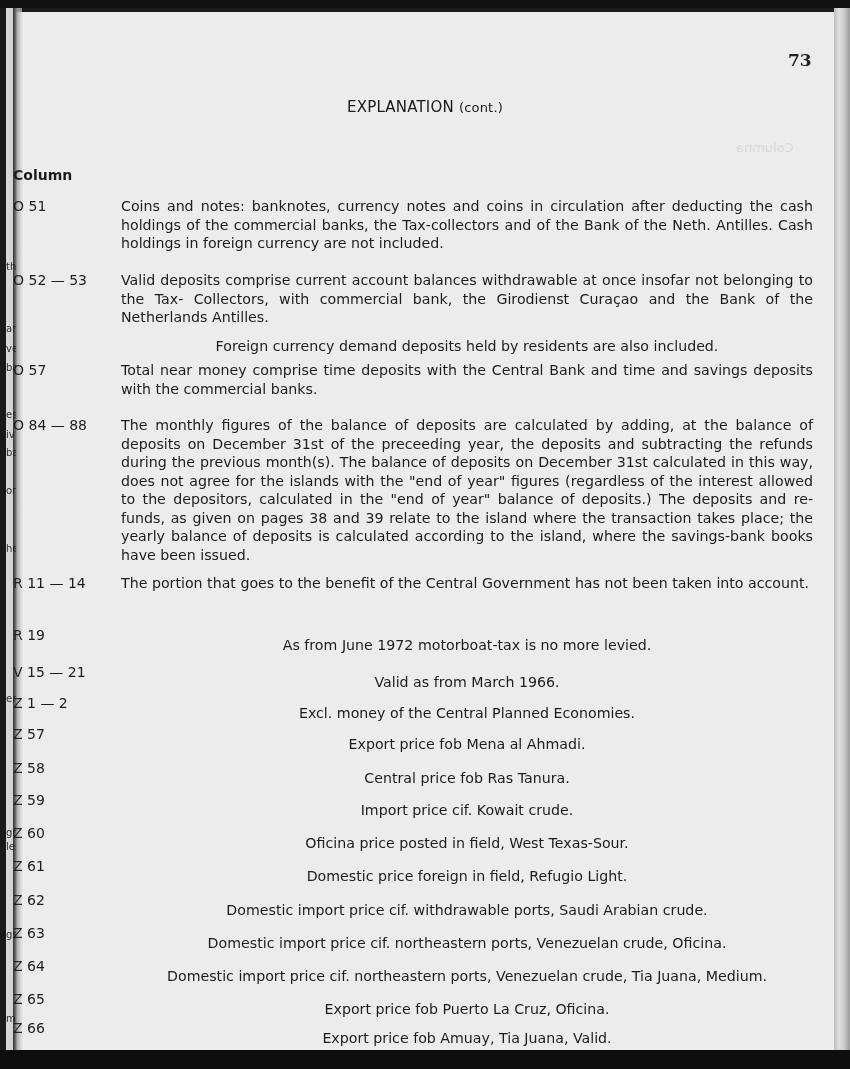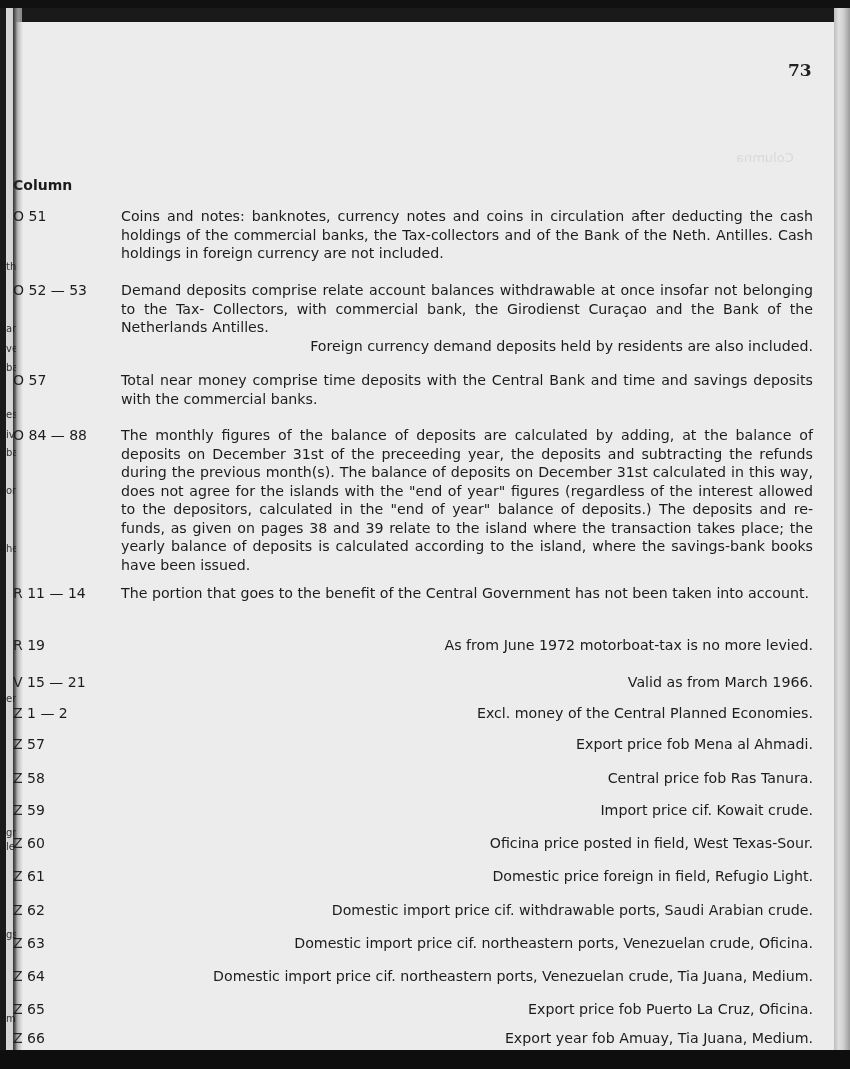--- a/index.html
+++ b/index.html
@@ -43,21 +43,21 @@
       line-height: 10px;
     }
     .spine-shadow {
       position: absolute;
       left: 13px; top: 8px;
       width: 10px; height: 1042px;
       background: linear-gradient(to right, rgba(20,20,20,0.85), rgba(80,80,80,0.3), rgba(200,200,200,0));
     }
     .page {
       position: absolute;
-      left: 16px; top: 22px;
+      left: 16px; top: 12px;
       width: 818px; height: 1040px;
       background: #ececec;
       color: #1c1c1c;
     }
     .page-edge {
       position: absolute;
       left: 834px; top: 8px;
       width: 16px; height: 1042px;
       background: linear-gradient(to right, #bdbdbd 0%, #e0e0e0 30%, #cfcfcf 60%, #9a9a9a 100%);
     }
@@ -111,21 +111,22 @@
       white-space: nowrap;
       font-size: 14px;
     }
     .entry .desc {
       position: absolute;
       left: 105px;
       width: 692px;
       text-align: justify;
     }
     .entry .desc.ragged {
-      text-align: right;
+      text-align: center;
+      margin-top: 10px;
     }
   </style>
 </head>
 <body>
 
 <div class="top-band"></div>
 
 <div class="left-page">
   <div class="left-page-frag" style="top:254px">th</div>
   <div class="left-page-frag" style="top:316px">an</div>
@@ -142,31 +143,35 @@
   <div class="left-page-frag" style="top:922px">gs.</div>
   <div class="left-page-frag" style="top:1006px">m</div>
 </div>
 
 <div class="page">
 
   <div class="bleed" style="left:720px; top:128px;">Columna</div>
 
   <div class="page-number">73</div>
 
+  <div class="page-title">
+    <span>EXPLANATION</span>
+    <span class="sub">(cont.)</span>
+  </div>
 
   <div class="column-heading">Column</div>
 
   <div class="entry" style="top:185px">
     <span class="code">O  51</span>
     <div class="desc">Coins and notes: banknotes, currency notes and coins in circulation after deducting the cash holdings of the commercial banks, the Tax-collectors and of the Bank of the Neth. Antilles. Cash holdings in foreign currency are not included.</div>
   </div>
 
   <div class="entry" style="top:259px">
     <span class="code">O  52 — 53</span>
-    <div class="desc">Demand deposits comprise relate account balances withdrawable at once insofar not belonging to the Tax- Collectors, with commercial bank, the Girodienst Curaçao and the Bank of the Netherlands Antilles.</div>
+    <div class="desc">Valid deposits comprise current account balances withdrawable at once insofar not belonging to the Tax- Collectors, with commercial bank, the Girodienst Curaçao and the Bank of the Netherlands Antilles.</div>
   </div>
   <div class="entry" style="top:315px">
     <div class="desc ragged">Foreign currency demand deposits held by residents are also included.</div>
   </div>
 
   <div class="entry" style="top:349px">
     <span class="code">O  57</span>
     <div class="desc">Total near money comprise time deposits with the Central Bank and time and savings deposits with the commercial banks.</div>
   </div>
 
@@ -235,20 +240,20 @@
     <div class="desc ragged">Domestic import price cif. northeastern ports, Venezuelan crude, Tia Juana, Medium.</div>
   </div>
 
   <div class="entry" style="top:978px">
     <span class="code">Z  65</span>
     <div class="desc ragged">Export price fob Puerto La Cruz, Oficina.</div>
   </div>
 
   <div class="entry" style="top:1007px">
     <span class="code">Z  66</span>
-    <div class="desc ragged">Export year fob Amuay, Tia Juana, Medium.</div>
+    <div class="desc ragged">Export price fob Amuay, Tia Juana, Valid.</div>
   </div>
 
 </div>
 
 <div class="spine-shadow"></div>
 <div class="page-edge"></div>
 <div class="bottom-band"></div>
 
 </body></html>

